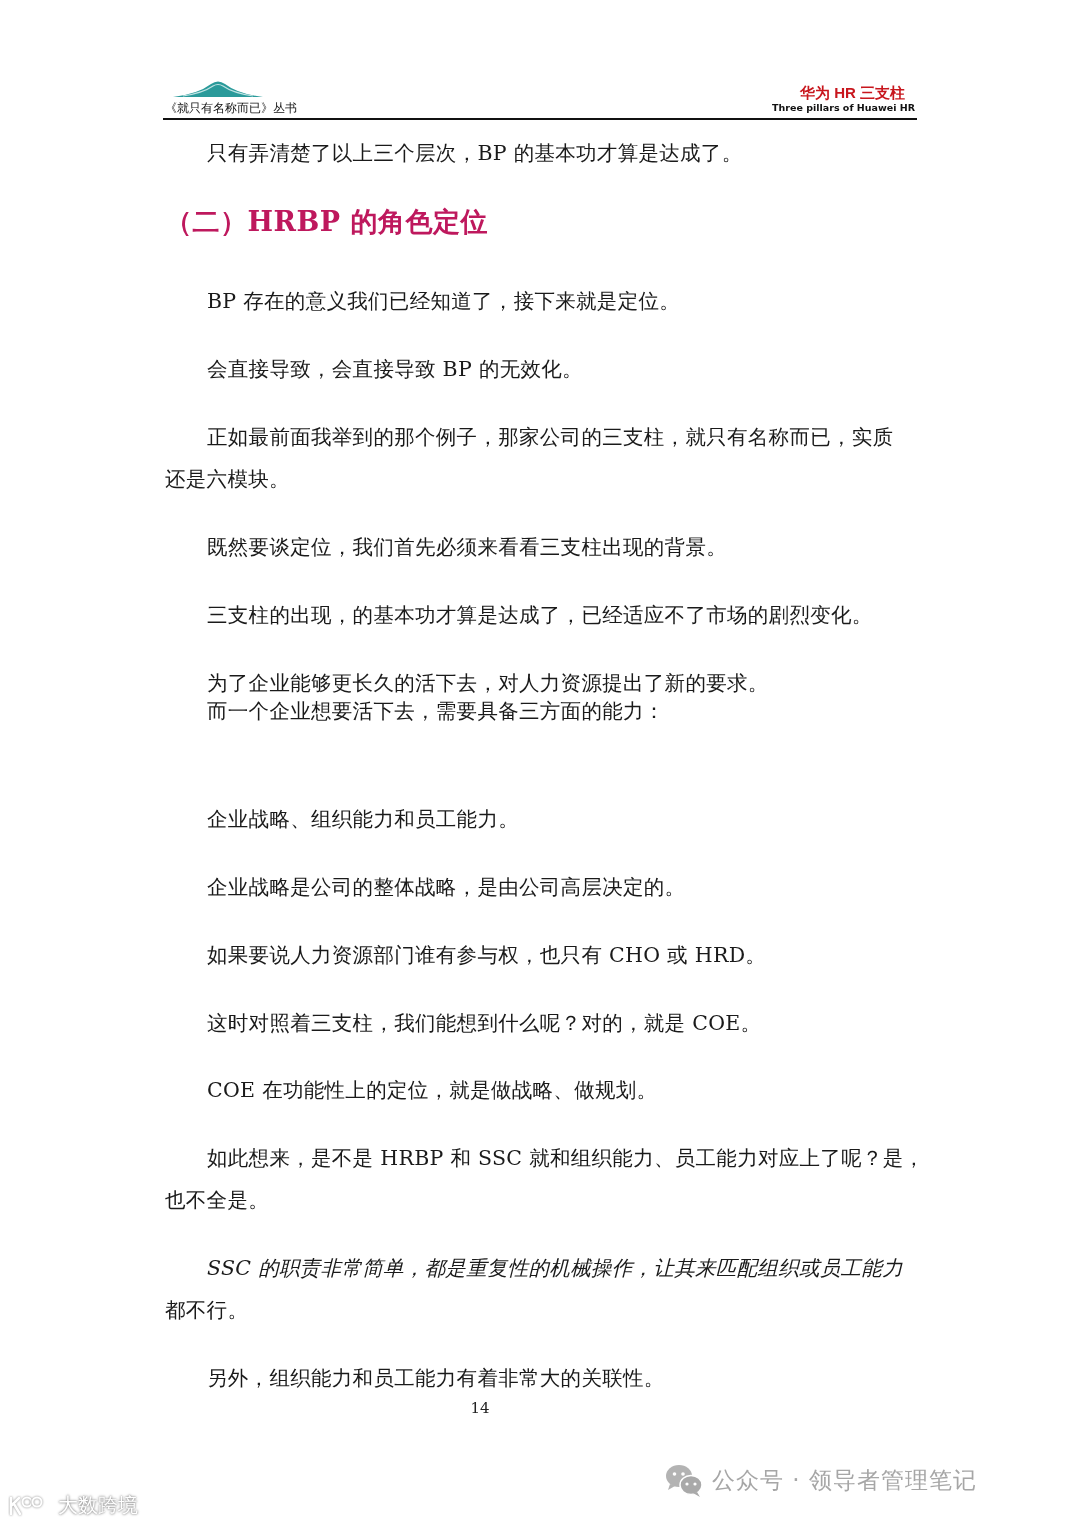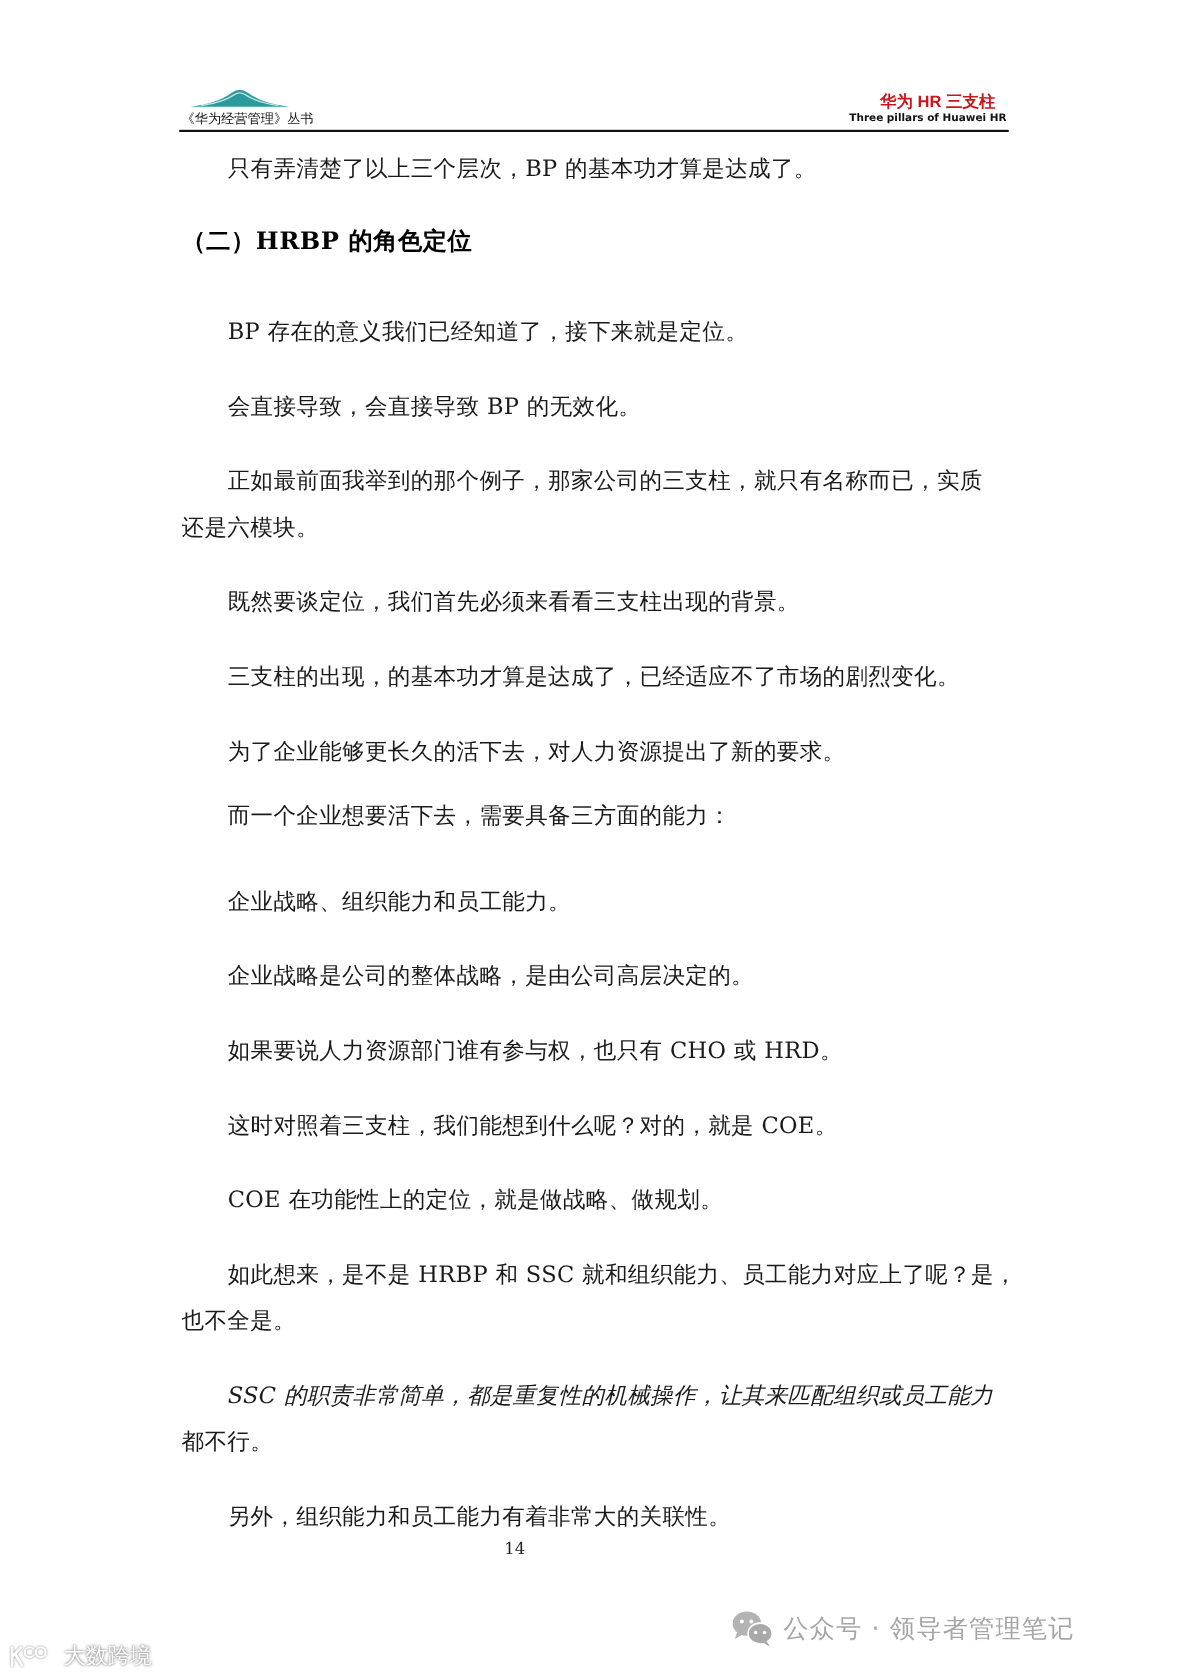--- a/index.html
+++ b/index.html
@@ -78,29 +78,29 @@
       white-space: nowrap;
       color: #1a1a1a;
     }
     .indent {
       padding-left: 42px;
     }
     .section-heading {
       position: absolute;
       left: 165px;
       top: 204px;
-      font-size: 22px;
+      font-size: 27px;
       font-weight: bold;
-      color: #000000;
+      color: #be185d;
       white-space: nowrap;
       letter-spacing: 0.5px;
     }
     .page-number {
       position: absolute;
-      left: 0;
+      left: 12px;
       width: 936px;
       top: 1399px;
       text-align: center;
       font-size: 15px;
       color: #222;
     }
     .wm-right {
       position: absolute;
       left: 664px;
       top: 1462px;
@@ -133,42 +133,42 @@
     }
   </style>
 </head>
 <body>
 
 <div class="header">
   <svg class="logo-mountain" viewBox="0 0 90 20">
     <path d="M0 19 Q 25 16 38 6 Q 45 1 52 6 Q 65 16 90 19 Z" fill="#2a9a9a"></path>
     <path d="M10 18 Q 30 15 40 8 Q 45 5 50 8 Q 60 15 80 18" fill="none" stroke="#bfe3e3" stroke-width="1.2"></path>
   </svg>
-  <div class="series-title">《华为经营管理》丛书</div>
+  <div class="series-title">《就只有名称而已》丛书</div>
   <div class="brand-block">
     <div class="brand-cn">华为 HR 三支柱</div>
     <div class="brand-en">Three pillars of Huawei HR</div>
   </div>
   <div class="header-rule"></div>
 </div>
 
 <div class="para indent" style="top:132px;">只有弄清楚了以上三个层次，BP 的基本功才算是达成了。</div>
 
 <div class="section-heading">（二）HRBP 的角色定位</div>
 
 <div class="para indent" style="top:280px;">BP 存在的意义我们已经知道了，接下来就是定位。</div>
 <div class="para indent" style="top:348px;">会直接导致，会直接导致 BP 的无效化。</div>
 
 <div class="para indent" style="top:416px;">正如最前面我举到的那个例子，那家公司的三支柱，就只有名称而已，实质</div>
 <div class="para" style="top:458px;">还是六模块。</div>
 
 <div class="para indent" style="top:526px;">既然要谈定位，我们首先必须来看看三支柱出现的背景。</div>
 <div class="para indent" style="top:594px;">三支柱的出现，的基本功才算是达成了，已经适应不了市场的剧烈变化。</div>
 <div class="para indent" style="top:662px;">为了企业能够更长久的活下去，对人力资源提出了新的要求。</div>
-<div class="para indent" style="top:720px;">而一个企业想要活下去，需要具备三方面的能力：</div>
+<div class="para indent" style="top:690px;">而一个企业想要活下去，需要具备三方面的能力：</div>
 <div class="para indent" style="top:798px;">企业战略、组织能力和员工能力。</div>
 <div class="para indent" style="top:866px;">企业战略是公司的整体战略，是由公司高层决定的。</div>
 <div class="para indent" style="top:934px;">如果要说人力资源部门谁有参与权，也只有 CHO 或 HRD。</div>
 <div class="para indent" style="top:1002px;">这时对照着三支柱，我们能想到什么呢？对的，就是 COE。</div>
 <div class="para indent" style="top:1069px;">COE 在功能性上的定位，就是做战略、做规划。</div>
 
 <div class="para indent" style="top:1137px;">如此想来，是不是 HRBP 和 SSC 就和组织能力、员工能力对应上了呢？是，</div>
 <div class="para" style="top:1179px;">也不全是。</div>
 
 <div class="para indent" style="top:1247px;font-style:italic;">SSC 的职责非常简单，都是重复性的机械操作，让其来匹配组织或员工能力</div>

